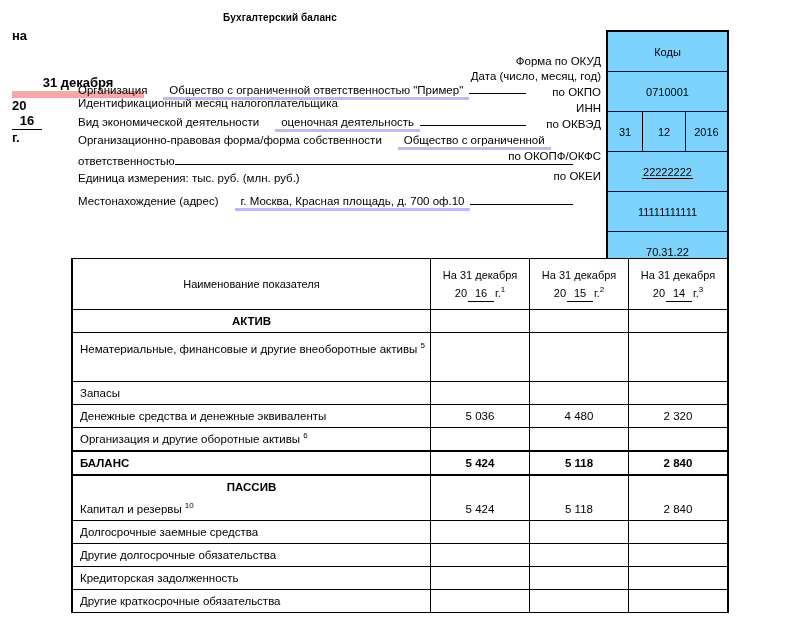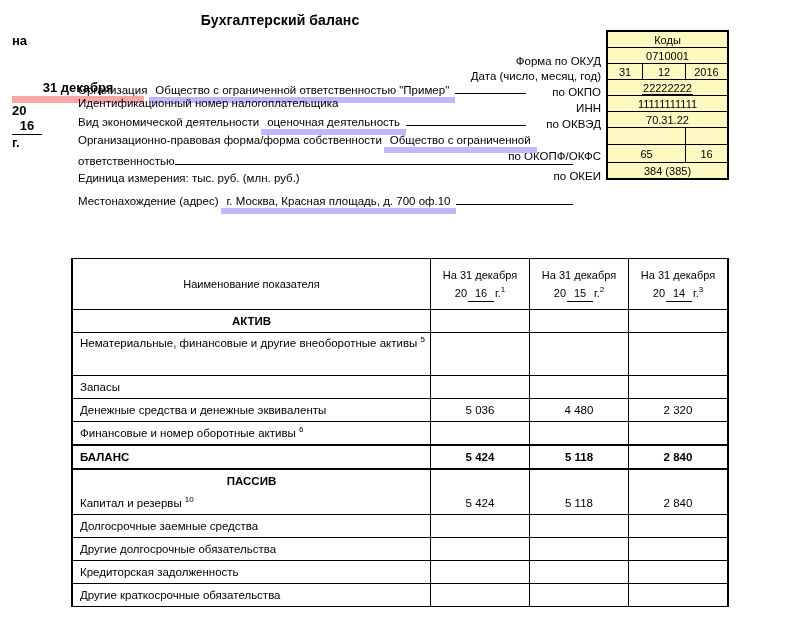--- a/index.html
+++ b/index.html
@@ -18,21 +18,21 @@
 
   
   .title-block {
     position: absolute;
     left: 0;
     top: 12px;
     width: 560px;
     text-align: center;
   }
   .doc-title {
-    font-size: 14px;
+    font-size: 10px;
     font-weight: bold;
     letter-spacing: 0.1px;
   }
   .title-line2 {
     margin-top: 5px;
     font-size: 13px;
     font-weight: bold;
     display: flex;
     justify-content: center;
     align-items: baseline;
@@ -64,23 +64,23 @@
     left: 606px;
     top: 30px;
     width: 123px;
     border-collapse: collapse;
     font-size: 11px;
   }
   .codes-table td {
     border: 1px solid #000000;
     height: 15px;
     text-align: center;
-    padding: 0 2px;
+    padding: 12px 2px;
     line-height: 14px;
-    background: #fef9c3;
+    background: #7dd3fc;
   }
   .codes-table tr.outer-top td { border-top: 2px solid #000; }
   .codes-table td.lft { border-left: 2px solid #000; }
   .codes-table td.rgt { border-right: 2px solid #000; }
   .codes-table tr.outer-bottom td { border-bottom: 2px solid #000; }
   .code-ul { border-bottom: 1px solid #000; padding: 0 1px; }
 
   
   .rlabel {
     position: absolute;
@@ -94,23 +94,23 @@
   .field-row {
     position: absolute;
     left: 78px;
     font-size: 11.5px;
     white-space: nowrap;
     display: flex;
     align-items: baseline;
   }
   .field-label { flex: none; }
   .field-value {
-    border-bottom: 6px solid #c4b5fd;
+    border-bottom: 3px solid #c4b5fd;
     padding: 0 6px 1px 6px;
-    margin-left: 2px;
+    margin-left: 16px;
     flex: none;
   }
   .rule-fill {
     border-bottom: 1px solid #000;
     flex: 1 1 auto;
     min-width: 0;
     height: 12px;
   }
   .plain-row {
     position: absolute;
@@ -178,21 +178,21 @@
     text-align: center;
     font-weight: bold;
     height: 18px;
     padding-left: 0;
     border-bottom: none;
   }
   tr.section-row td.cell-num { border-bottom: none; }
   tr.under-section td.cell-name { border-top: none; }
   tr.under-section td.cell-num { border-top: none; }
   tr.total-row td { font-weight: bold; border-top: 2px solid #000; }
-  td.tall2 { height: 38px; vertical-align: top; padding-top: 2px; }
+  td.tall2 { height: 38px; vertical-align: top; padding-top: 8px; }
   .wrap2 { line-height: 17px; }
 </style>
 </head>
 <body>
 
 <div class="title-block">
   <div class="doc-title">Бухгалтерский баланс</div>
   <div class="title-line2">
     <span class="lbl-na">на</span>
     <span class="u-date">31 декабря</span>
@@ -245,21 +245,21 @@
   </tr>
 </tbody>
   </table>
 
 <div class="field-row" style="top:81px; width:448px;">
   <span class="field-label">Организация</span>
   <span class="field-value">Общество с ограниченной ответственностью "Пример"</span>
   <span class="rule-fill"></span>
 </div>
 
-<div class="plain-row" style="top:97px;">Идентификационный номер налогоплательщика</div>
+<div class="plain-row" style="top:97px;">Идентификационный месяц налогоплательщика</div>
 
 <div class="field-row" style="top:113px; width:448px;">
   <span class="field-label">Вид экономической деятельности</span>
   <span class="field-value">оценочная деятельность</span>
   <span class="rule-fill"></span>
 </div>
 
 <div class="field-row" style="top:134px; width:495px;">
   <span class="field-label">Организационно-правовая форма/форма собственности</span>
   <span class="field-value">Общество с ограниченной</span>
@@ -319,21 +319,21 @@
   </tr>
 
   <tr>
     <td class="cell-name outerL"><span>Денежные средства и денежные эквиваленты</span></td>
     <td class="cell-num">5 036</td>
     <td class="cell-num">4 480</td>
     <td class="cell-num outerR">2 320</td>
   </tr>
 
   <tr>
-    <td class="cell-name outerL"><span>Финансовые и номер оборотные активы</span> <sup>6</sup></td>
+    <td class="cell-name outerL"><span>Организация и другие оборотные активы</span> <sup>6</sup></td>
     <td class="cell-num"></td>
     <td class="cell-num"></td>
     <td class="cell-num outerR"></td>
   </tr>
 
   <tr class="total-row">
     <td class="cell-name outerL">БАЛАНС</td>
     <td class="cell-num">5 424</td>
     <td class="cell-num">5 118</td>
     <td class="cell-num outerR">2 840</td>

